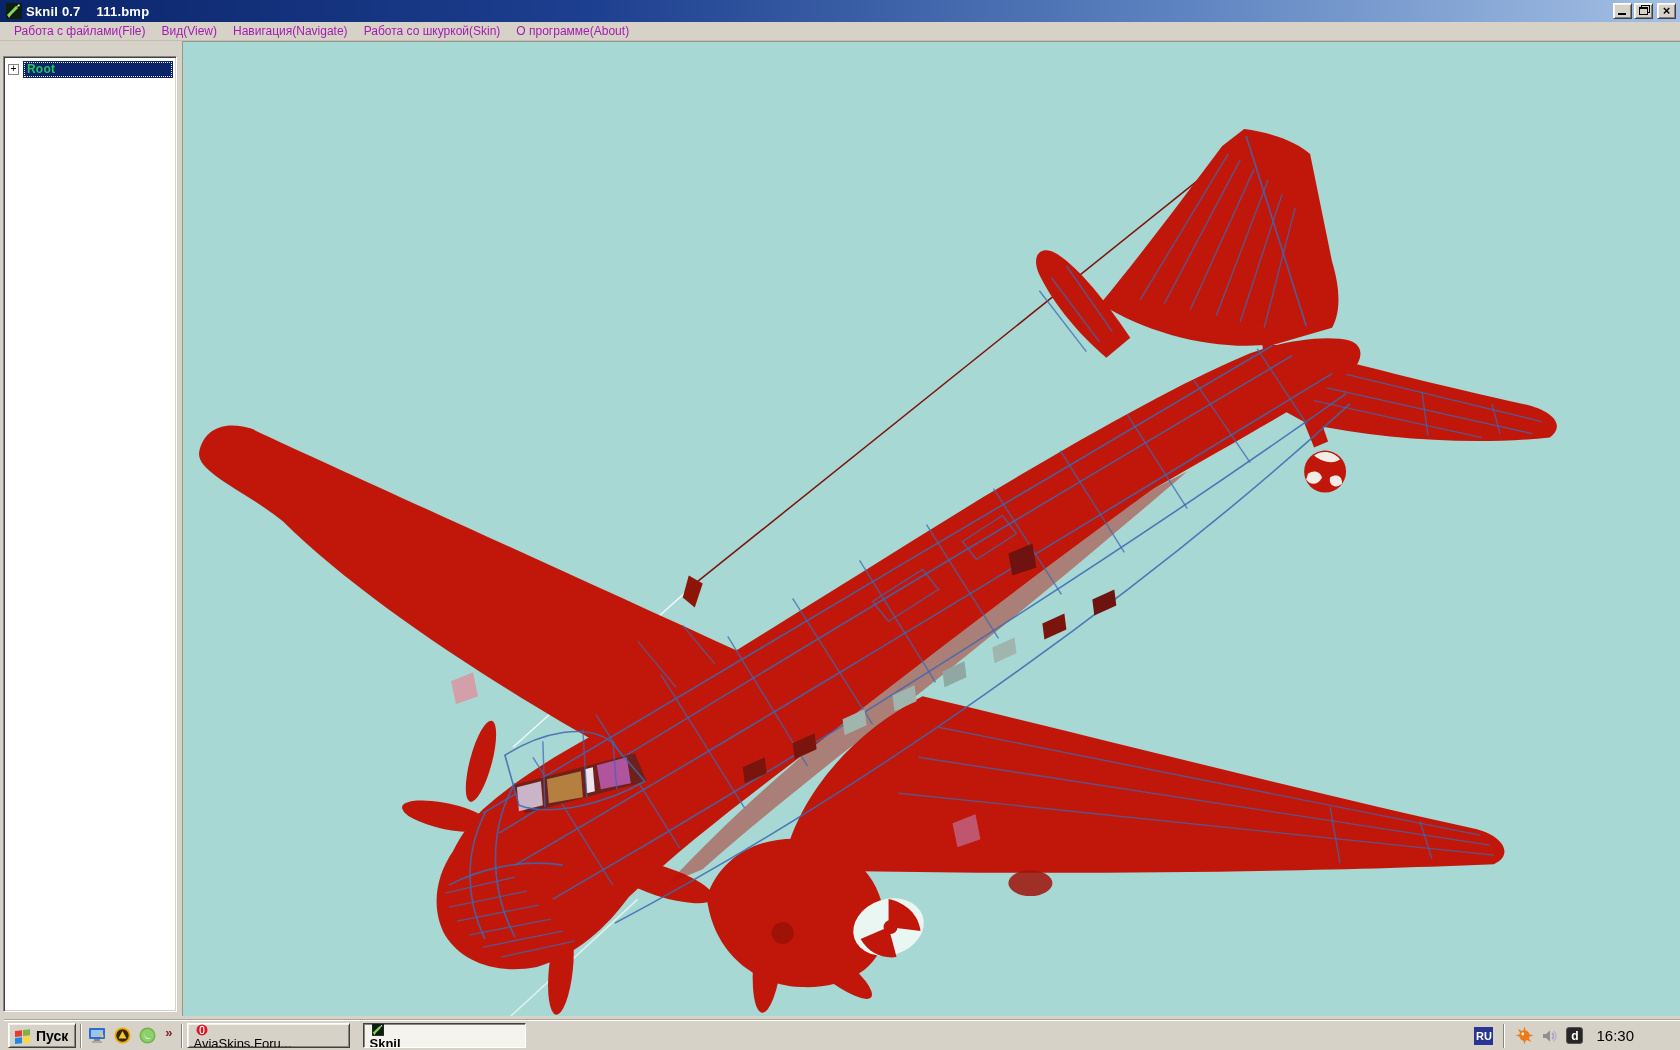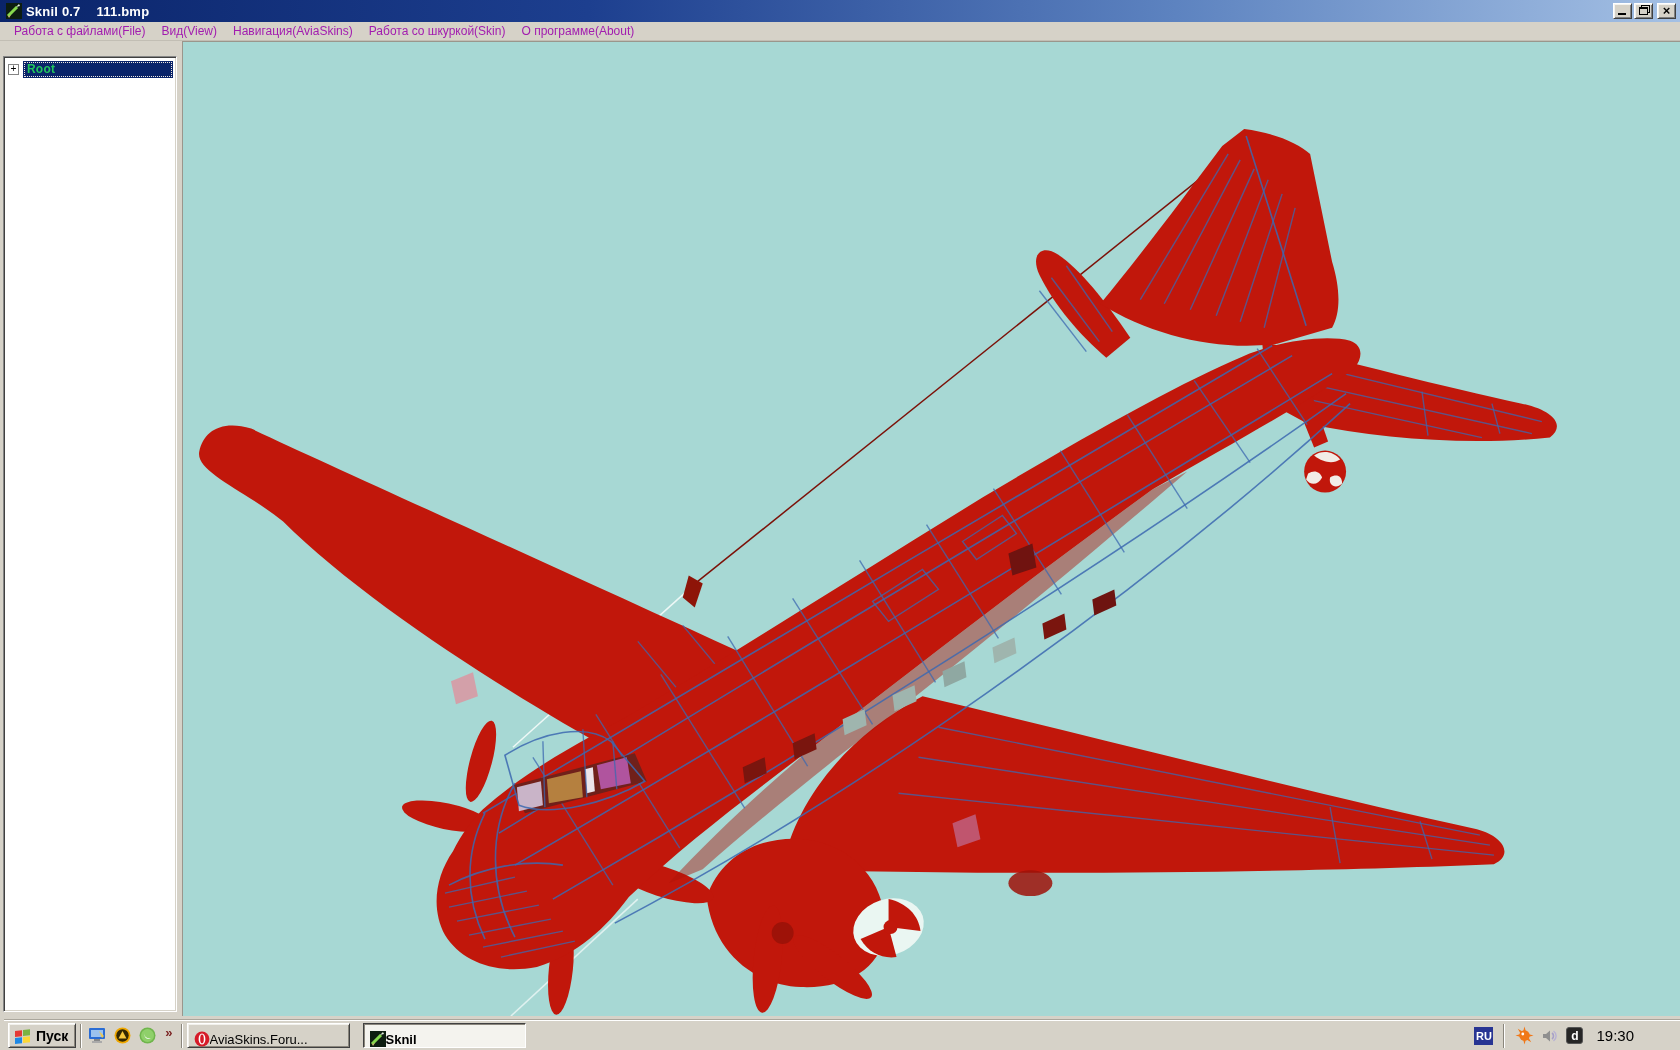--- a/index.html
+++ b/index.html
@@ -65,22 +65,22 @@
   .raised{background:var(--chrome);border:1px solid;border-color:#fff #404040 #404040 #fff;
     box-shadow:inset 1px 1px 0 #f2f1ec, inset -1px -1px 0 #8a867c;}
   .sunken{background:var(--active-task-bg);border:1px solid;border-color:#404040 #fff #fff #404040;
     box-shadow:inset 1px 1px 0 #8a867c;}
   .start-btn{height:25px;padding:0 7px 0 5px;display:flex;align-items:center;gap:4px;cursor:pointer;}
   .start-label{font-size:14px;font-weight:bold;color:#000;}
   .tb-sep{width:2px;height:24px;margin:0 4px;border-left:1px solid #8a867c;border-right:1px solid #fff;}
   .ql{display:flex;align-items:center;gap:7px;padding:0 2px;}
   .ql-icon{width:18px;height:18px;display:flex;align-items:center;justify-content:center;cursor:pointer;}
   .chevron{font-size:13px;font-weight:bold;color:#7b2222;margin:0 2px 6px 2px;cursor:pointer;}
-  .task-btn{height:25px;width:163px;margin-right:13px;display:flex;align-items:flex-end;
-    padding:0 6px;font-size:13px;color:#000;white-space:nowrap;overflow:hidden;cursor:pointer;}
+  .task-btn{height:25px;width:163px;margin-right:13px;display:flex;align-items:flex-start;
+    padding:0 6px;font-size:13px;color:#000;white-space:nowrap;overflow:hidden;cursor:pointer;flex-direction:column;}
   .task-btn .lbl{overflow:hidden;text-overflow:ellipsis;}
   .task-btn.active .lbl{font-weight:bold;}
   .tray{margin-left:auto;display:flex;align-items:center;gap:6px;padding-right:46px;}
   .ru-badge{width:19px;height:18px;background:#283593;color:#fff;font-size:11px;font-weight:bold;
     display:flex;align-items:center;justify-content:center;cursor:pointer;}
   .tray-icon{width:19px;height:19px;display:flex;align-items:center;justify-content:center;cursor:pointer;}
   .clock{font-size:15px;color:#000;margin-left:6px;}
   .dm-icon{width:17px;height:17px;background:#262626;border-radius:3px;color:#fff;font-size:12px;
     font-weight:bold;display:flex;align-items:center;justify-content:center;border:1px solid #555;}
 </style>
@@ -107,21 +107,21 @@
         </div>
       <div class="win-btn close">
           <span>×</span>
         </div>
     </div>
   </div>
 
   <div class="menubar">
     <div class="menu-item">Работа с файлами(File)</div>
     <div class="menu-item">Вид(View)</div>
-    <div class="menu-item">Навигация(AviaSkins)</div>
+    <div class="menu-item">Навигация(Navigate)</div>
     <div class="menu-item">Работа со шкуркой(Skin)</div>
     <div class="menu-item">О программе(About)</div>
   </div>
 
   <div class="main">
 
     <div class="sidebar">
       <div class="treebox">
         <div class="tree-row">
           <div class="expander">+</div>
@@ -350,17 +350,17 @@
             <path d="M2,7 L5,7 L9,3.5 L9,14.5 L5,11 L2,11 Z" fill="#8f8f8f"></path>
             <path d="M11,6 C13,7.5 13,10.5 11,12" stroke="#a7a0c8" stroke-width="1.6" fill="none"></path>
             <path d="M12.5,4 C16,6.5 16,11.5 12.5,14" stroke="#b8b2d4" stroke-width="1.4" fill="none"></path>
           </svg>
       </div>
       <div class="tray-icon">
         <div class="dm-icon">
             <span>d</span>
           </div>
       </div>
-      <div class="clock">19:30</div>
+      <div class="clock">16:30</div>
     </div>
   </div>
 
 </div>
 
 </body></html>

